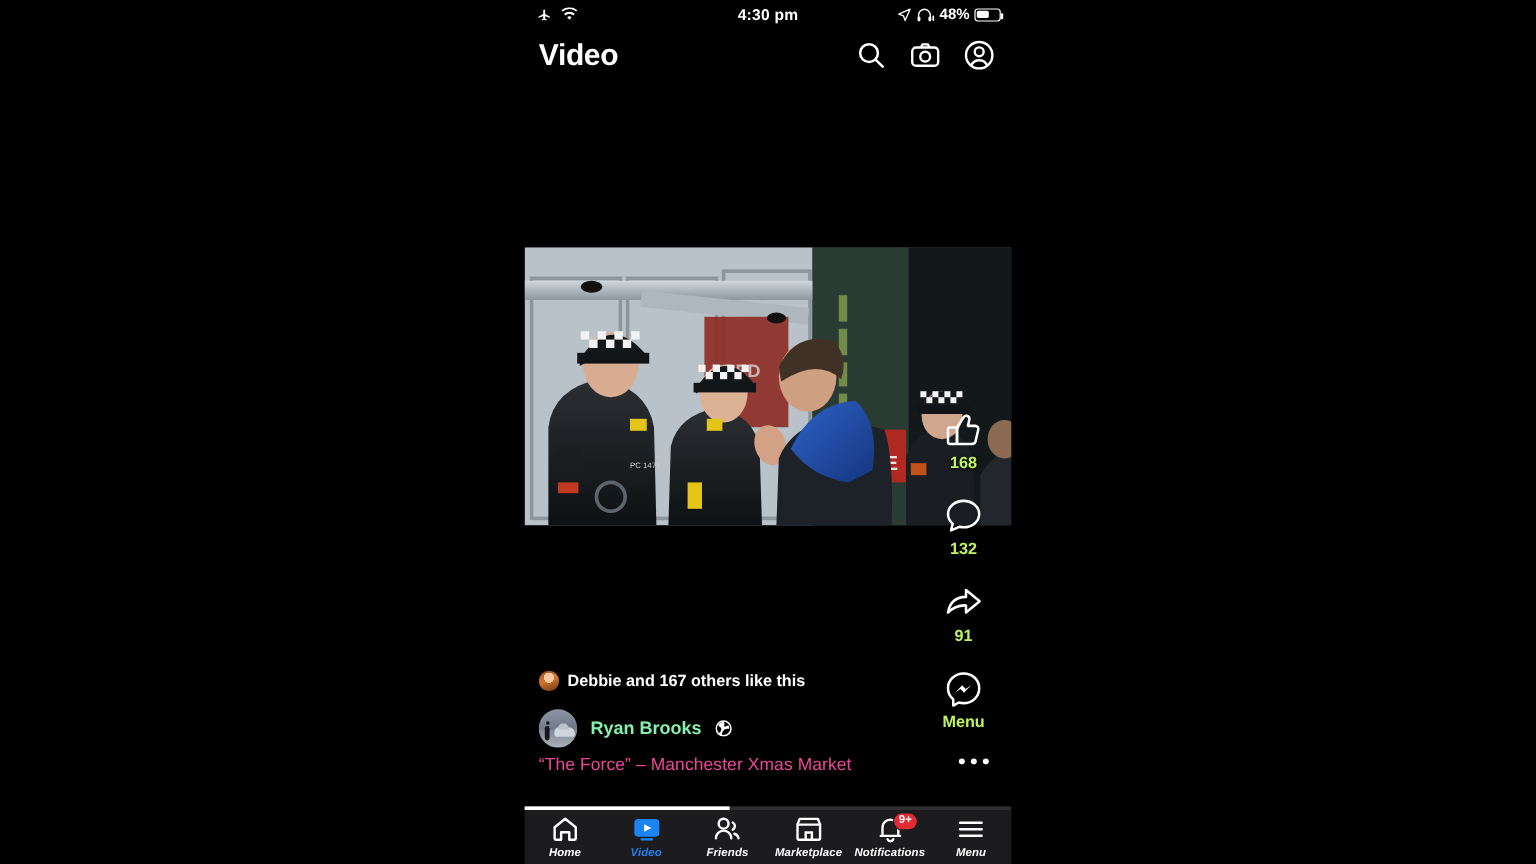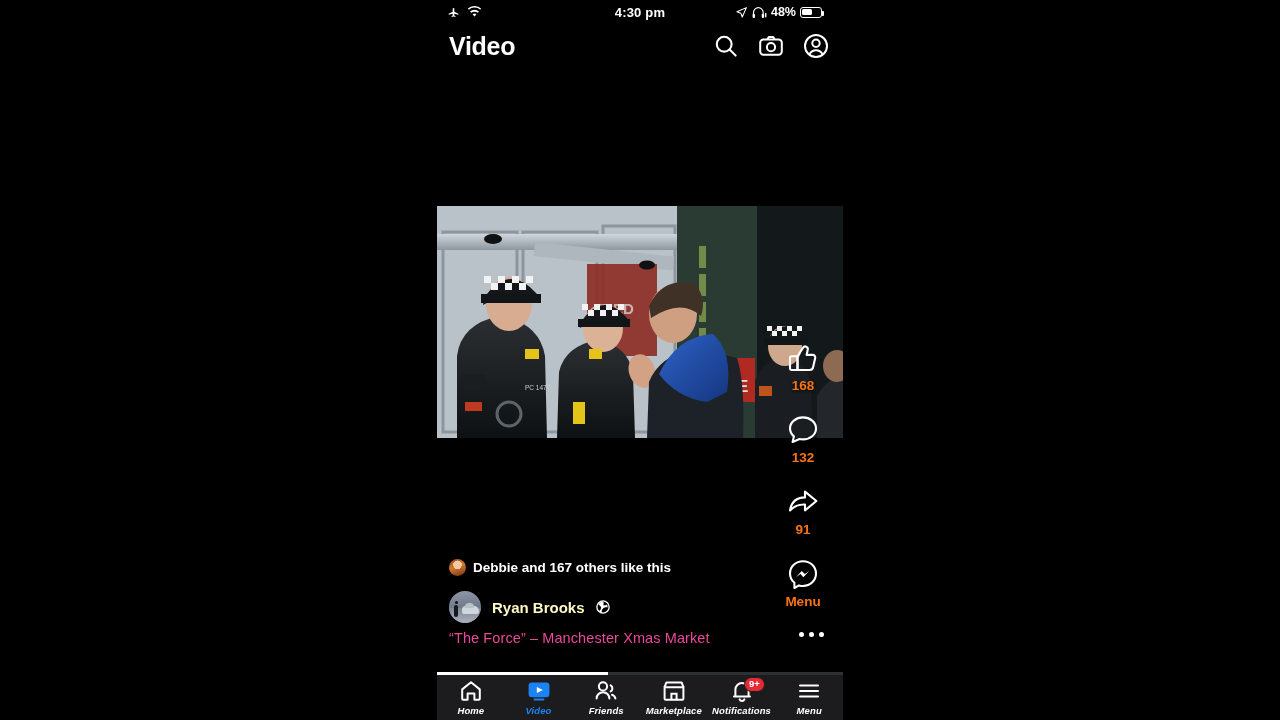--- a/index.html
+++ b/index.html
@@ -19,21 +19,21 @@
   
   .statusbar {
     position:absolute; top:0; left:0; width:100%; height:24px;
     display:flex; align-items:center; color:#fff;
   }
   .sb-left { position:absolute; left:9px; display:flex; align-items:center; gap:6px; }
   .sb-center {
     position:absolute; left:0; width:100%; text-align:center;
     font-size:13px; font-weight:700; letter-spacing:.2px;
   }
-  .sb-right { position:absolute; right:21px; display:flex; align-items:center; gap:4px; }
+  .sb-right { position:absolute; right:9px; display:flex; align-items:center; gap:4px; }
   .sb-right .pct { font-size:12.5px; font-weight:700; }
   .batt {
     width:22px; height:11px; border:1.4px solid #fff; border-radius:3px;
     position:relative; display:inline-block;
   }
   .batt::after {
     content:""; position:absolute; right:-3.4px; top:3px;
     width:2px; height:5px; background:#fff; border-radius:0 1px 1px 0;
   }
   .batt .fill {
@@ -63,21 +63,21 @@
   
   .rail {
     position:absolute; right:10px; top:342px;
     width:60px; display:flex; flex-direction:column; align-items:center;
     z-index:6;
   }
   .rail .act { display:flex; flex-direction:column; align-items:center; }
   .rail .act + .act { margin-top:21px; }
   .rail .ic { width:32px; height:32px; display:block; }
   .rail .lbl {
-    color:#f97316; font-size:13.5px; font-weight:700; margin-top:4px;
+    color:#bef264; font-size:13.5px; font-weight:700; margin-top:4px;
     text-shadow:0 1px 3px rgba(0,0,0,.85);
   }
 
   
   .likes {
     position:absolute; left:0; top:556px; width:340px; height:22px;
     display:flex; align-items:center; padding-left:12px; gap:7px;
   }
   .likes .mini {
     width:17px; height:17px; border-radius:50%; flex:none; overflow:hidden;
@@ -109,21 +109,21 @@
     background:#b9c1ca; border-radius:4px 4px 0 0;
   }
   .author .avatar .person {
     position:absolute; left:5px; bottom:6px; width:4px; height:12px;
     background:#14181e; border-radius:2px;
   }
   .author .avatar .person::before {
     content:""; position:absolute; left:.5px; top:-4px; width:3px; height:3.4px;
     background:#14181e; border-radius:50%;
   }
-  .author .name { color:#fef9c3; font-size:15px; font-weight:700; }
+  .author .name { color:#86efac; font-size:15px; font-weight:700; }
   .author .globe { width:14px; height:14px; display:block; }
 
   .caption {
     position:absolute; left:0; top:630px; width:340px;
     padding-left:12px; color:#ec4899; font-size:14.5px; letter-spacing:.1px;
   }
   .more {
     position:absolute; right:19px; top:632px;
     display:flex; gap:5px; align-items:center;
   }

